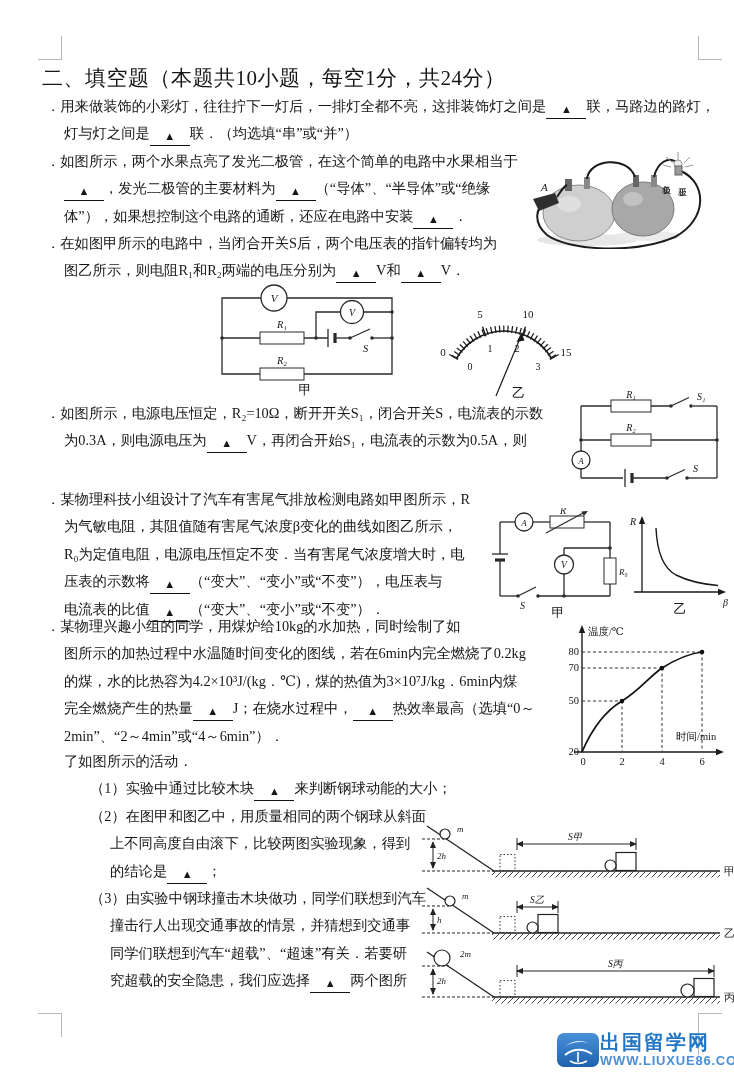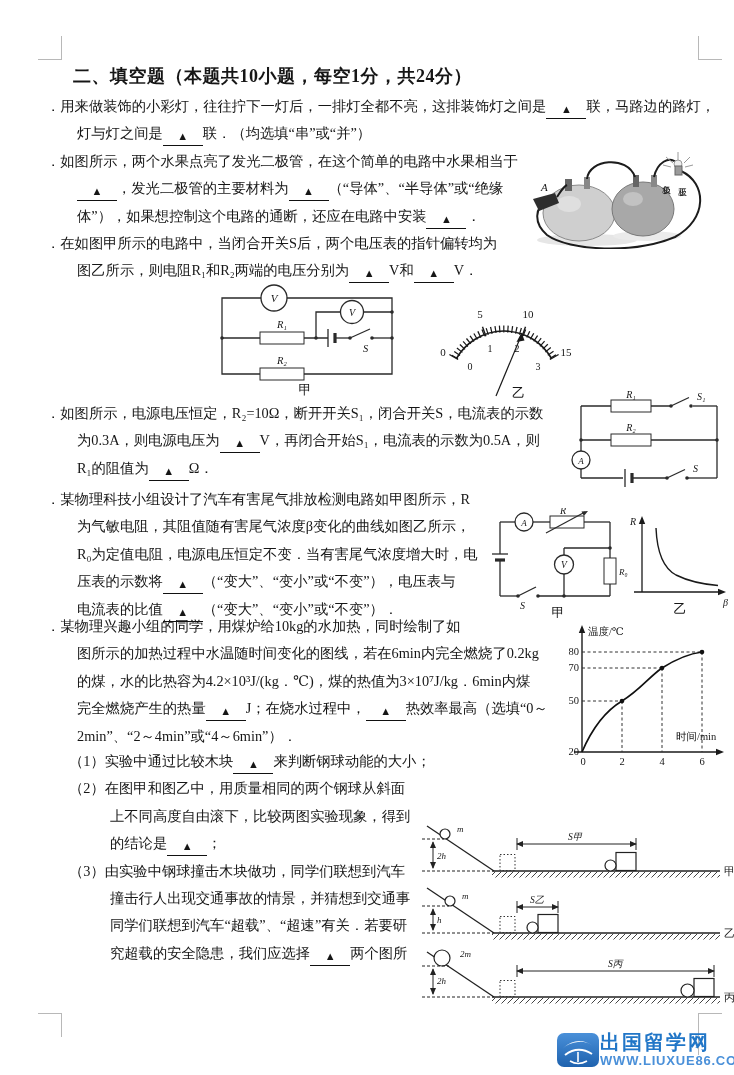--- a/index.html
+++ b/index.html
@@ -1,23 +1,23 @@
 <!DOCTYPE html>
 <html><head>
 <meta charset="utf-8">
 <style>
   *{margin:0;padding:0;box-sizing:border-box}
   html,body{width:734px;height:1075px}
   body{background:#fff;font-family:"Liberation Serif","DejaVu Serif",serif;color:#161616;position:relative;overflow:hidden}
   .page{position:absolute;inset:0;background:#fff}
-  .title{position:absolute;left:73px;top:64px;font-size:18px;font-weight:bold;letter-spacing:.5px;white-space:nowrap}
+  .title{position:absolute;left:42px;top:64px;font-size:21px;font-weight:normal;letter-spacing:.5px;white-space:nowrap}
   .q{position:absolute;left:46px}
   .line{white-space:nowrap;font-size:14.3px;line-height:27.4px;height:27.4px}
-  .ind-a{margin-left:31px}
-  .ind-b{margin-left:23px}
+  .ind-a{margin-left:18px}
+  .ind-b{margin-left:44px}
   .ind-c{margin-left:64px}
   .blank{display:inline-block;min-width:40px;text-align:center;border-bottom:1.4px solid #111;font-size:11px;line-height:15px;height:17px;vertical-align:-2px}
   .fig{position:absolute}
   svg text{font-family:"Liberation Serif","DejaVu Serif",serif;fill:#161616}
   .sym{font-style:italic}
   .cap{font-size:13px}
   .mark{position:absolute;width:24px;height:24px}
   .mark.tl{left:38px;top:36px;border-right:1px solid #b8b8b8;border-bottom:1px solid #b8b8b8}
   .mark.tr{left:698px;top:36px;border-left:1px solid #b8b8b8;border-bottom:1px solid #b8b8b8}
   .mark.bl{left:38px;top:1013px;border-right:1px solid #b8b8b8;border-top:1px solid #b8b8b8}
@@ -140,21 +140,20 @@
       <text x="118" y="84" font-size="10" text-anchor="middle">3</text>
       <line x1="76" y1="110" x2="101" y2="50" stroke="#1a1a1a" stroke-width="1.2"></line>
       <polygon points="101.5,46.5 96.5,56 104.5,54.5" fill="#1a1a1a"></polygon>
       <text x="92" y="111" class="cap">乙</text>
     </svg>
   </div>
 
   <div class="q" style="top:400px">
     <div class="line">．如图所示，电源电压恒定，R₂=10Ω，断开开关S₁，闭合开关S，电流表的示数</div>
     <div class="line ind-a">为0.3A，则电源电压为<span class="blank">▲</span>V，再闭合开始S₁，电流表的示数为0.5A，则</div>
-    <div class="line ind-a">R₁的阻值为<span class="blank">▲</span>Ω．</div>
   </div>
 
   <div class="fig" style="left:567px;top:390px">
     <svg width="165" height="101" viewBox="0 0 165 101">
       <g stroke="#2a2a2a" stroke-width="1.3" fill="none">
         <path d="M14,16 V88"></path>
           <path d="M150,16 V88"></path>
         <path d="M14,16 H104"></path>
           <path d="M126,16 H150"></path>
         <path d="M14,50 H150"></path>
@@ -280,20 +279,21 @@
       <text x="29" y="82" font-size="10.5" text-anchor="end">50</text>
       <text x="29" y="133" font-size="10.5" text-anchor="end">20</text>
       <text x="33" y="143" font-size="10.5" text-anchor="middle">0</text>
       <text x="72" y="143" font-size="10.5" text-anchor="middle">2</text>
       <text x="112" y="143" font-size="10.5" text-anchor="middle">4</text>
       <text x="152" y="143" font-size="10.5" text-anchor="middle">6</text>
     </svg>
   </div>
 
   <div class="q" style="top:748px">
+    <div class="line ind-a">了如图所示的活动．</div>
     <div class="line ind-b">（1）实验中通过比较木块<span class="blank">▲</span>来判断钢球动能的大小；</div>
     <div class="line ind-b">（2）在图甲和图乙中，用质量相同的两个钢球从斜面</div>
     <div class="line ind-c">上不同高度自由滚下，比较两图实验现象，得到</div>
     <div class="line ind-c">的结论是<span class="blank">▲</span>；</div>
     <div class="line ind-b">（3）由实验中钢球撞击木块做功，同学们联想到汽车</div>
     <div class="line ind-c">撞击行人出现交通事故的情景，并猜想到交通事</div>
     <div class="line ind-c">同学们联想到汽车“超载”、“超速”有关．若要研</div>
     <div class="line ind-c">究超载的安全隐患，我们应选择<span class="blank">▲</span>两个图所</div>
   </div>
 

